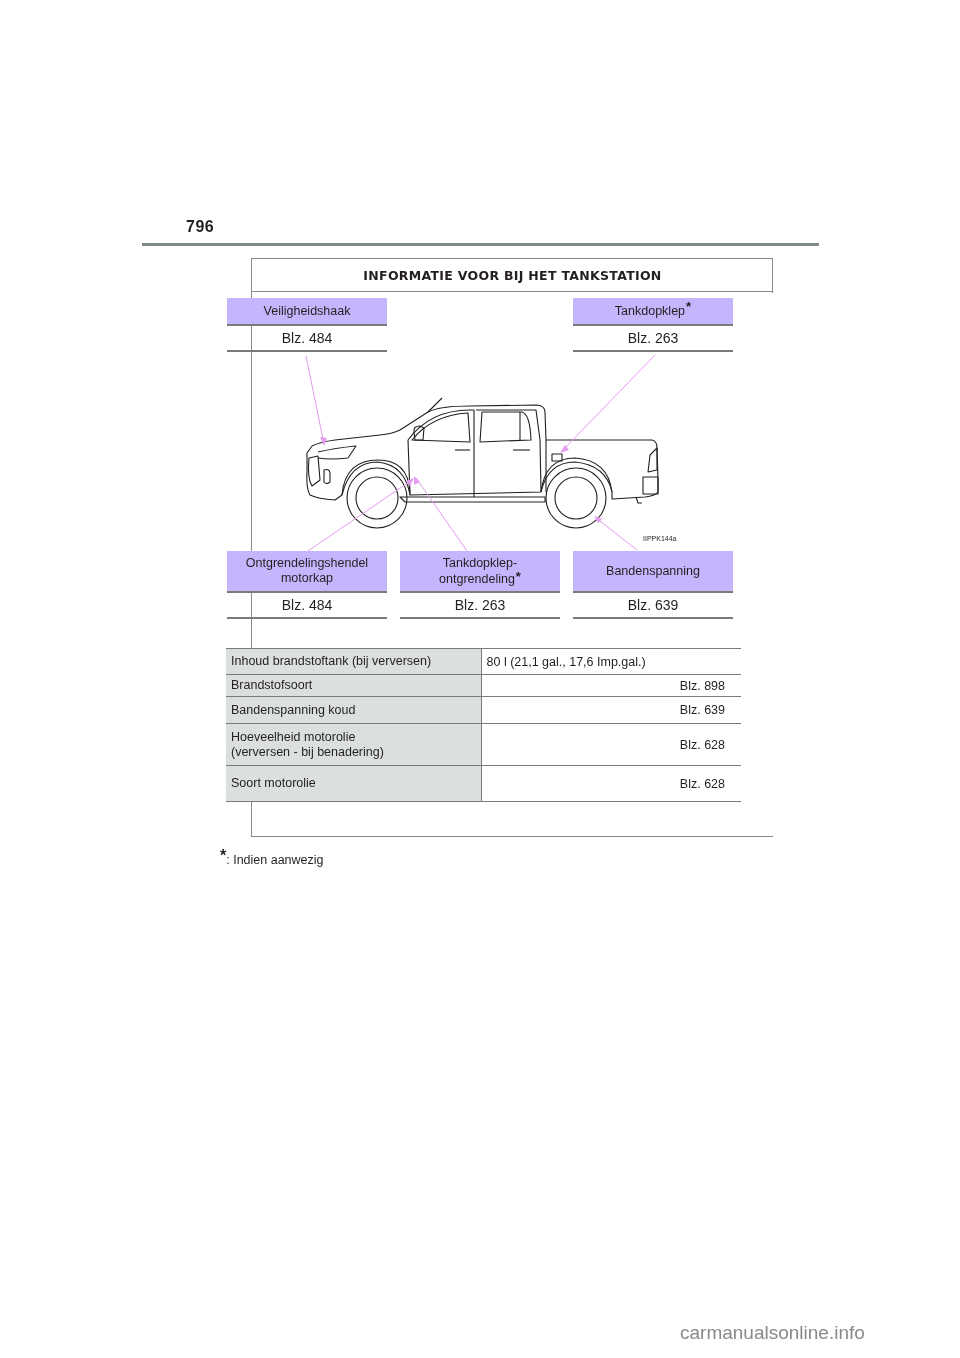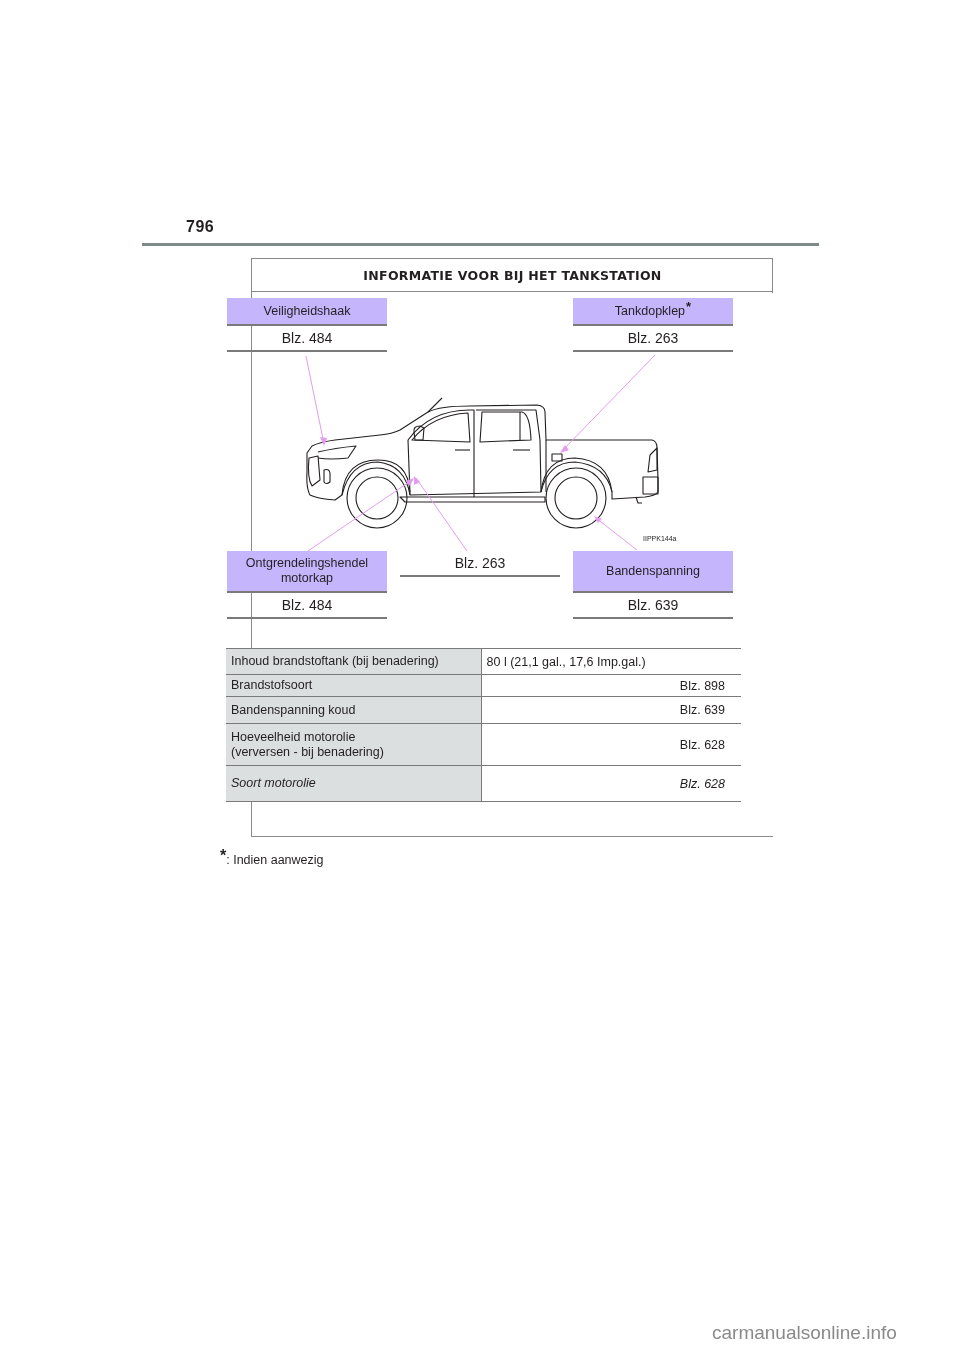--- a/index.html
+++ b/index.html
@@ -52,21 +52,21 @@
   .spec-table tr:last-child { border-bottom: 1px solid #7a7a7a; }
   .spec-table td { padding: 0 5px; vertical-align: middle; }
   .spec-table td.k { width: 255px; background: #dcdfdf; border-right: 1px solid #7a7a7a; line-height: 15px; }
   .spec-table td.v { text-align: right; padding-right: 16px; }
   .spec-table td.v.left { text-align: left; }
   .footnote {
     position: absolute; left: 220px; top: 850px; font-size: 12.5px;
   }
   .footnote .star { font-size: 16px; font-weight: bold; position: relative; top: -3px; }
   .watermark {
-    position: absolute; left: 712px; top: 1322px; font-size: 19px; color: #8a8a8a;
+    position: absolute; left: 680px; top: 1322px; font-size: 19px; color: #8a8a8a;
   }
 </style>
 </head>
 <body>
 
 <div class="page-number">796</div>
 <div class="header-rule"></div>
 
 <div class="info-box">
   <div class="box-title">INFORMATIE VOOR BIJ HET TANKSTATION</div>
@@ -151,52 +151,56 @@
 
 <div class="label-block" style="left:227px; top:551px;">
   <div class="label-head" style="height:42px; flex-direction:column;">
     <span>Ontgrendelingshendel</span>
     <span>motorkap</span>
   </div>
   <div class="label-page">Blz. 484</div>
 </div>
 
 <div class="label-block" style="left:400px; top:551px;">
+  <div class="label-head" style="height:42px; flex-direction:column;">
+    <span>Tankdopklep-</span>
+    <span><span>ontgrendeling</span><span class="sup-low">*</span></span>
+  </div>
   <div class="label-page">Blz. 263</div>
 </div>
 
 <div class="label-block" style="left:573px; top:551px;">
   <div class="label-head" style="height:42px;">
     <span>Bandenspanning</span>
   </div>
   <div class="label-page">Blz. 639</div>
 </div>
 
 <table class="spec-table">
   <tbody>
       <tr style="height:26px;">
-    <td class="k">Inhoud brandstoftank (bij benadering)</td>
+    <td class="k">Inhoud brandstoftank (bij verversen)</td>
     <td class="v left">80 l (21,1 gal., 17,6 Imp.gal.)</td>
   </tr>
   <tr style="height:22px;">
     <td class="k">Brandstofsoort</td>
     <td class="v">Blz. 898</td>
   </tr>
   <tr style="height:27px;">
     <td class="k">Bandenspanning koud</td>
     <td class="v">Blz. 639</td>
   </tr>
   <tr style="height:42px;">
     <td class="k">
       <div>Hoeveelheid motorolie</div>
       <div>(verversen - bij benadering)</div>
     </td>
     <td class="v">Blz. 628</td>
   </tr>
-  <tr style="height:36px;font-style:italic;">
+  <tr style="height:36px;">
     <td class="k">Soort motorolie</td>
     <td class="v">Blz. 628</td>
   </tr>
 </tbody>
   </table>
 
 <div class="footnote">
   <span class="star">*</span><span>:  Indien aanwezig</span>
 </div>
 

